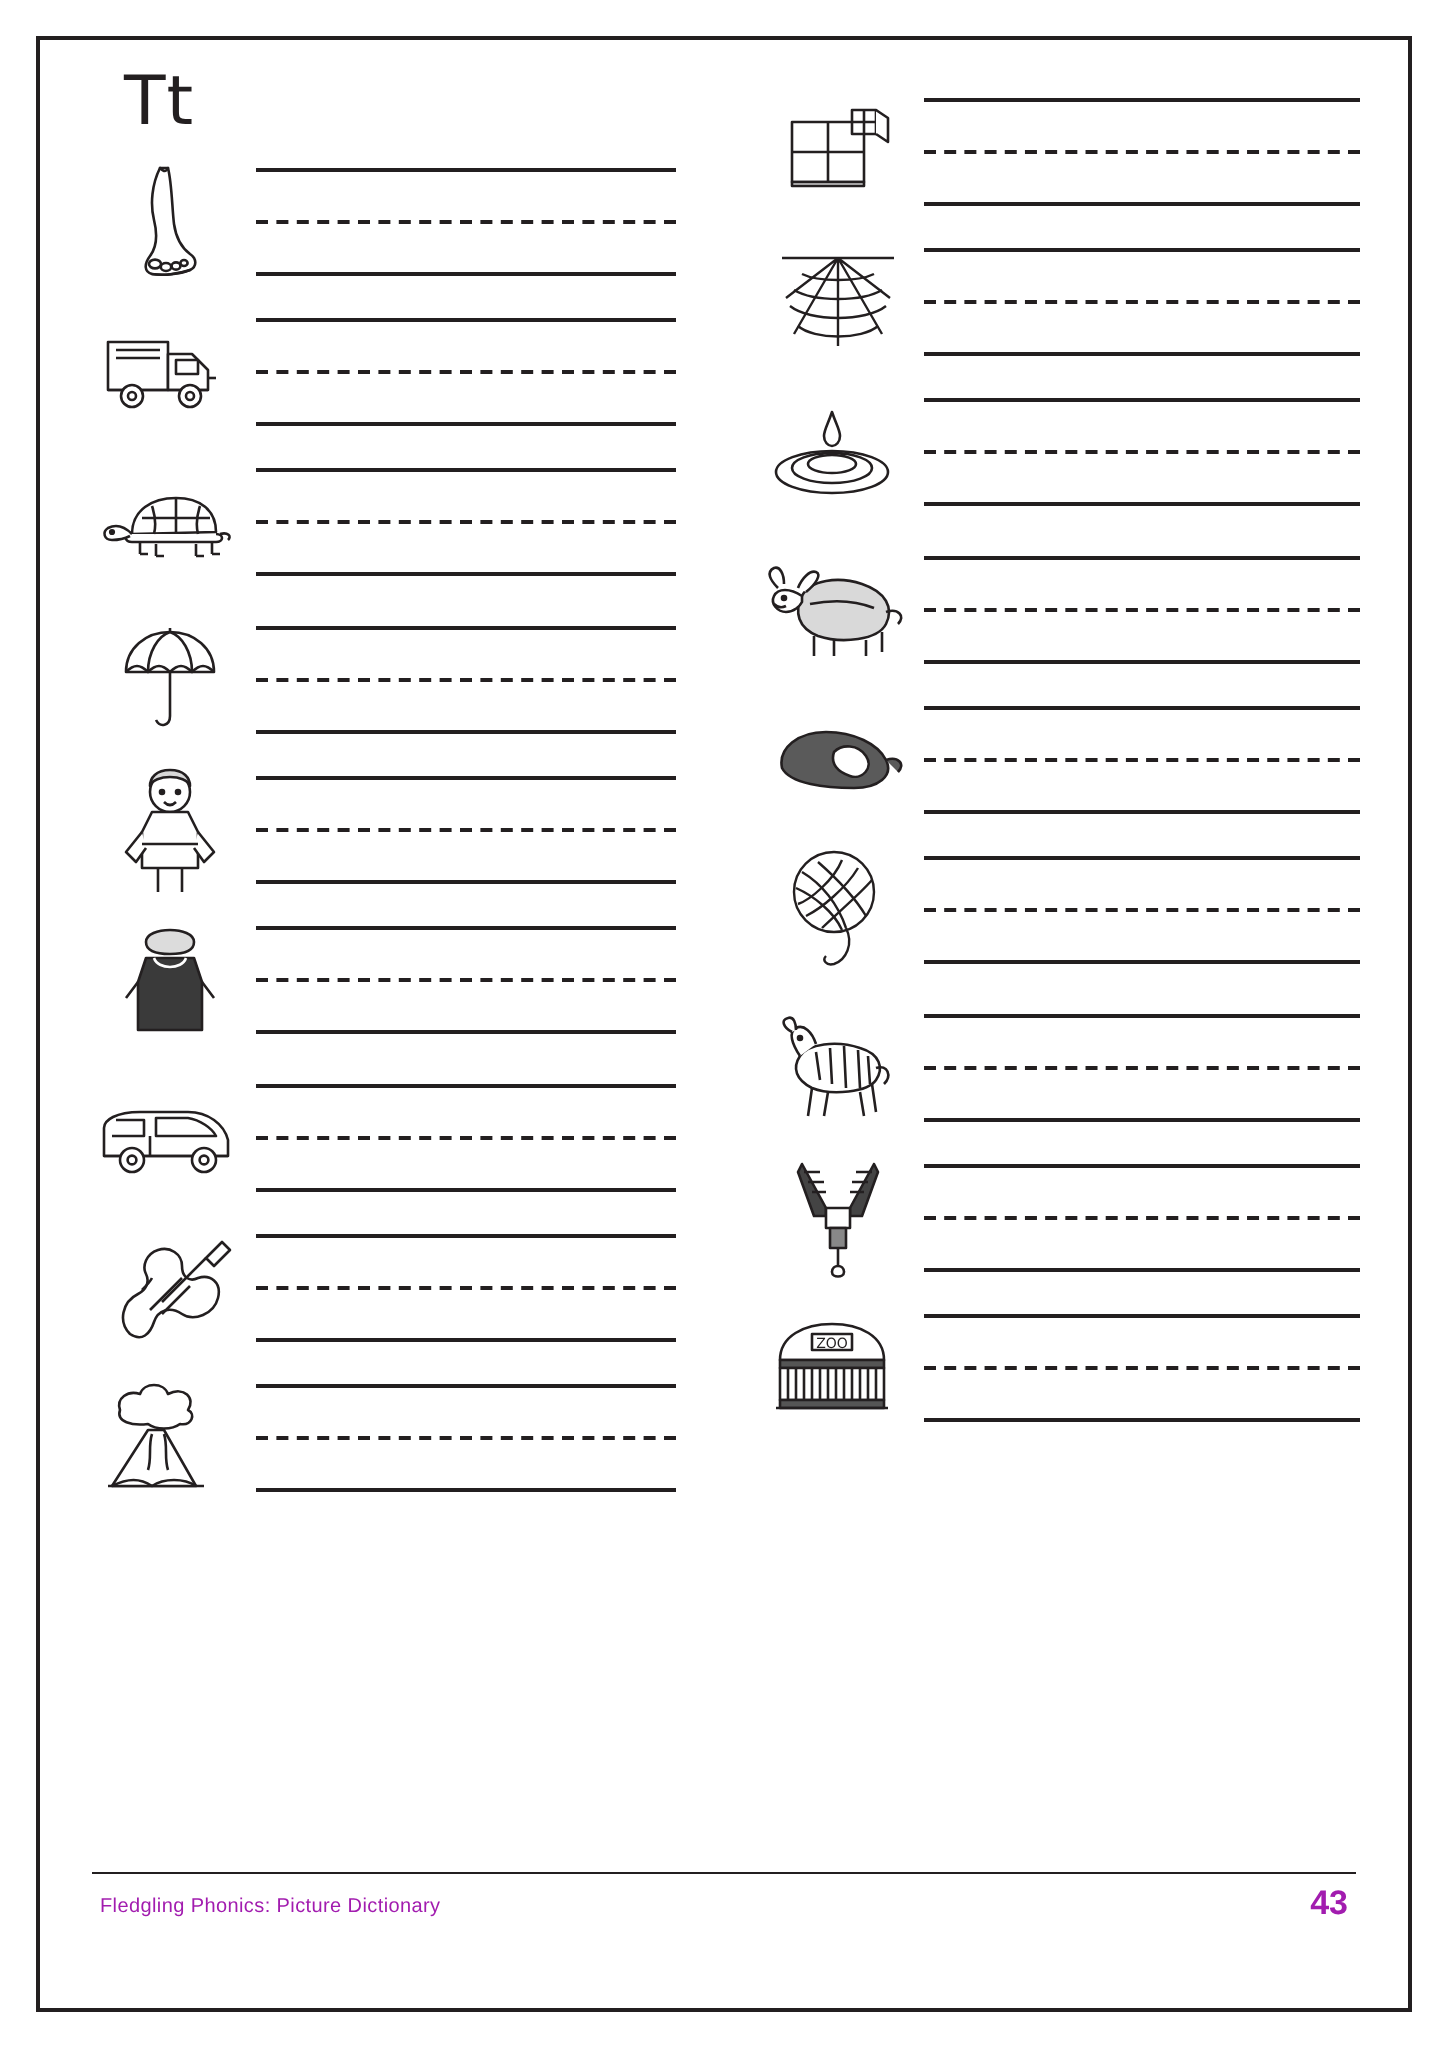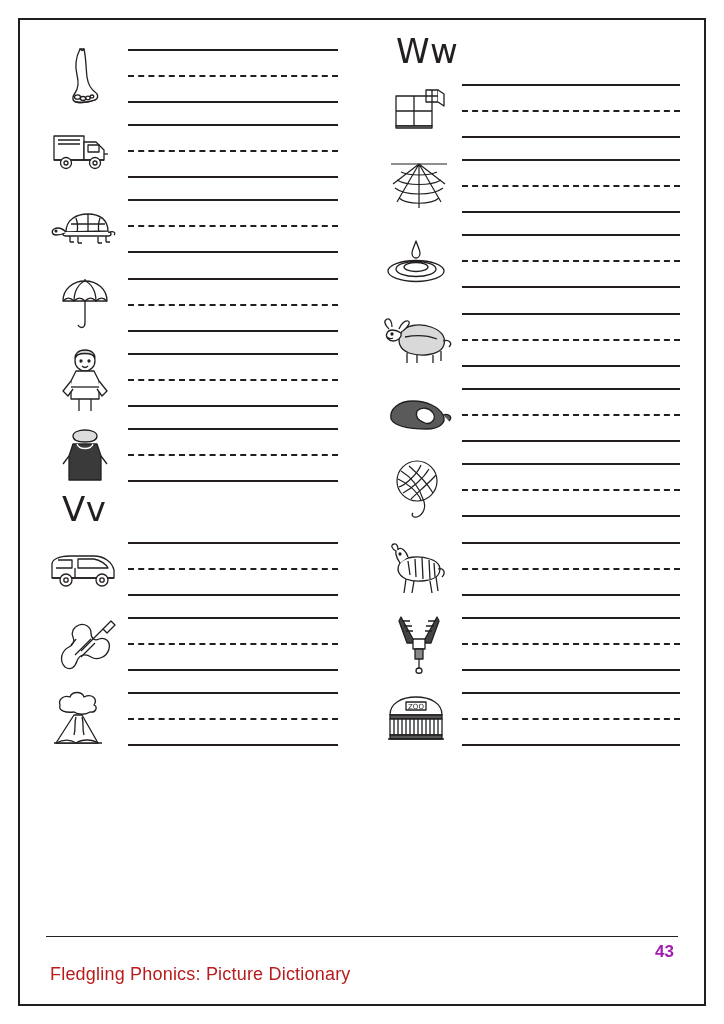--- a/index.html
+++ b/index.html
@@ -74,43 +74,44 @@
     left: 0; right: 0; bottom: 0;
     height: 76px;
   }
   .footer-rule {
     position: absolute;
     left: 26px; right: 26px; top: 8px;
     border-top: 1.5px solid #231f20;
   }
   .footer-text {
     position: absolute;
-    left: 30px; top: 36px;
-    font-size: 18px;
-    color: #b91c1c;
+    left: 30px; top: 20px;
+    font-size: 10px;
+    color: #a21caf;
     letter-spacing: 0.2px;
   }
   .page-num {
     position: absolute;
     right: 30px; top: 14px;
     font-size: 17px;
     font-weight: bold;
     color: #a21caf;
   }
 </style>
 </head>
 <body>
 
 <div class="page">
 
   <div class="columns">
 
     <div class="col left">
 
       <div class="section">
+        <div class="section-letter">Tt</div>
         <div class="entries">
 
           <div class="entry">
             <div class="pic">
               <svg width="58" height="62" viewBox="0 0 58 62">
                 <g fill="none" stroke="#231f20" stroke-width="1.3" stroke-linejoin="round" stroke-linecap="round">
                   <path d="M24 4 C20 12 19 22 21 30 C23 38 22 44 19 48 C16 52 16 56 20 57 C26 58 34 57 39 55 C43 53 42 49 39 47 C35 44 32 39 31 32 C30 24 30 12 28 4 Z" fill="#fff"></path>
                   <path d="M20 57 C25 58 33 57 39 55"></path>
                   <ellipse cx="21.5" cy="52" rx="3" ry="2.2" fill="#fff"></ellipse>
                   <ellipse cx="27" cy="53.5" rx="2.6" ry="2" fill="#fff"></ellipse>
@@ -238,21 +239,20 @@
               <div class="l top"></div>
               <div class="l mid"></div>
               <div class="l bottom"></div>
             </div>
           </div>
 
         </div>
       </div>
 
       <div class="section">
-        <div class="section-letter">Vv</div>
         <div class="entries">
 
           <div class="entry">
             <div class="pic">
               <svg width="74" height="42" viewBox="0 0 74 42">
                 <g fill="none" stroke="#231f20" stroke-width="1.3" stroke-linejoin="round">
                   <path d="M4 30 L4 16 C4 12 10 8 22 8 L46 8 C56 8 64 14 66 22 L66 30 Z" fill="#fff"></path>
                   <path d="M4 30 L66 30"></path>
                   <path d="M10 12 L24 12 L24 20 L8 20" fill="#fff"></path>
                   <path d="M30 11 L46 11 C52 12 58 16 60 20 L30 20 Z" fill="#fff"></path>
@@ -310,21 +310,20 @@
           </div>
 
         </div>
       </div>
 
     </div>
 
     <div class="col right">
 
       <div class="section">
-        <div class="section-letter">Ww</div>
         <div class="entries">
 
           <div class="entry">
             <div class="pic">
               <svg width="62" height="54" viewBox="0 0 62 54">
                 <g fill="none" stroke="#231f20" stroke-width="1.3" stroke-linejoin="round">
                   <rect x="8" y="12" width="36" height="30" fill="#fff"></rect>
                   <path d="M26 12 L26 42 M8 27 L44 27"></path>
                   <path d="M38 6 L50 6 L50 18 L38 18 Z" fill="#fff"></path>
                   <path d="M44 6 L44 18 M38 12 L50 12"></path>

